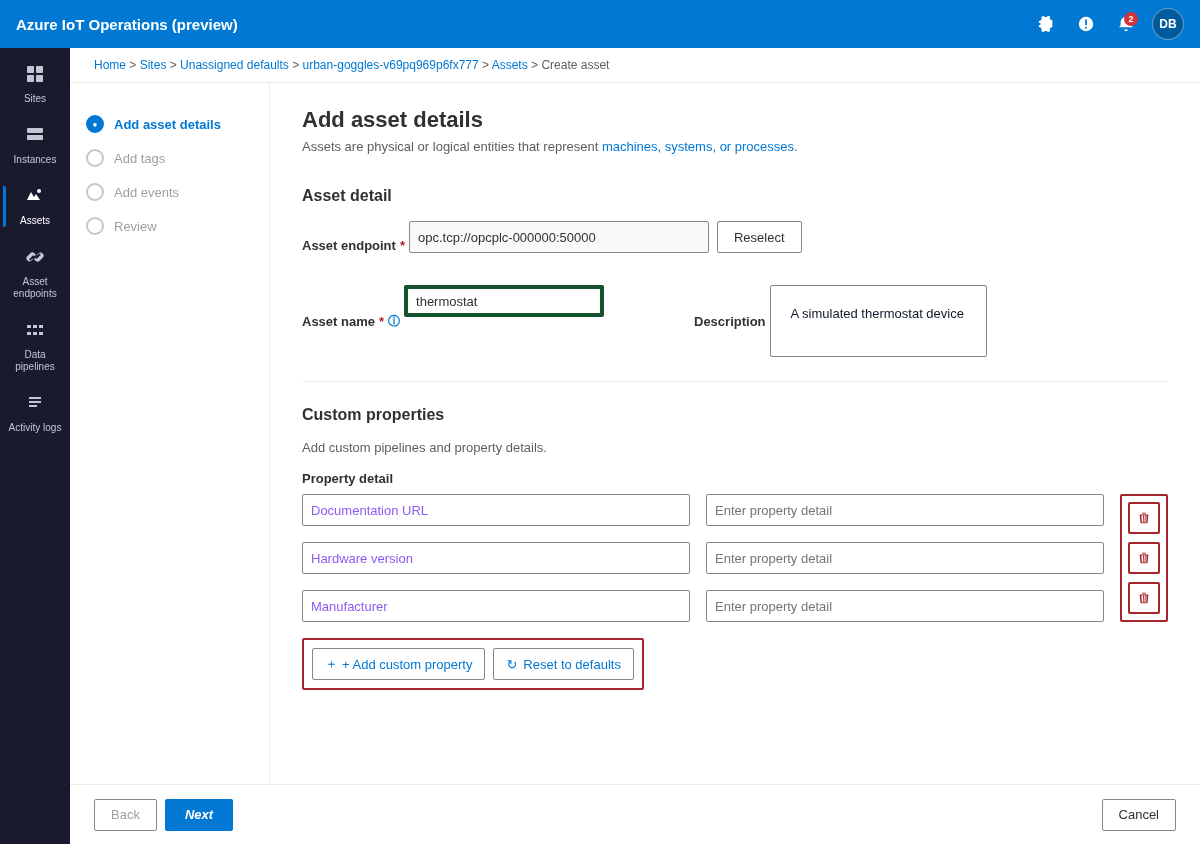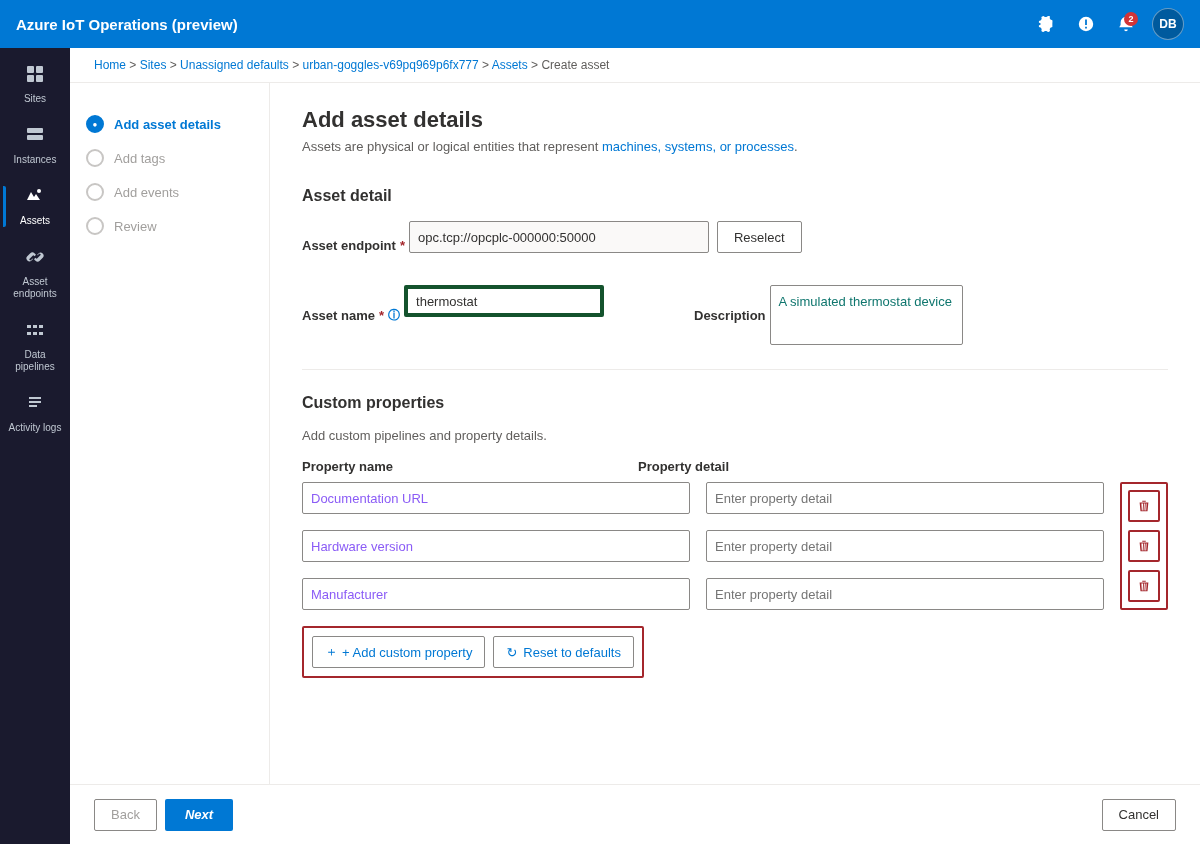--- a/index.html
+++ b/index.html
@@ -153,23 +153,23 @@
       padding: 0 8px;
       font-size: 13px;
       color: #323130;
       outline: none;
       font-family: inherit;
     }
 
     .field-textarea {
       border: 1px solid #8a8886;
       border-radius: 2px;
-      padding: 8px;
-      font-size: 13px;
-      color: #0f766e;
+      padding: 20px;
+      font-size: 13px;
+      color: #0f172a;
       outline: none;
       font-family: inherit;
       resize: none;
       min-height: 60px;
     }
 
     
     .endpoint-row { display: flex; gap: 8px; align-items: center; margin-bottom: 16px; }
     .endpoint-input {
       height: 32px;
@@ -492,21 +492,20 @@
             <textarea class="field-textarea" rows="2" style="">A simulated thermostat device</textarea>
           </div>
         </div>
 
         <hr class="divider">
 
         <div class="section-title">Custom properties</div>
         <div class="custom-props-subtitle">Add custom pipelines and property details.</div>
 
         <div style="display:flex; gap:16px; margin-bottom:8px; padding-right: 60px;">
-          <div class="prop-header" style="width:320px;">Property name</div>
           <div class="prop-header" style="flex:1;">Property detail</div>
         </div>
 
         <div style="display:flex; gap:16px; align-items:flex-start; margin-bottom:8px;">
 
           <div style="flex:1; display:flex; flex-direction:column; gap:8px;">
 
             <div class="prop-row">
               <input class="prop-name-input" type="text" value="Documentation URL" style="">
               <input class="prop-detail-input" type="text" placeholder="Enter property detail" style="">

